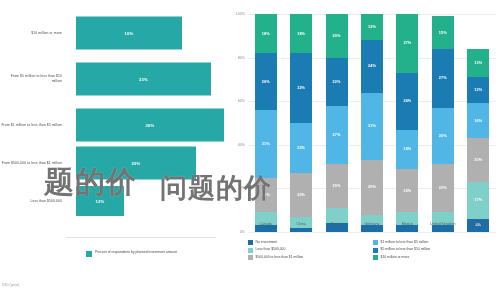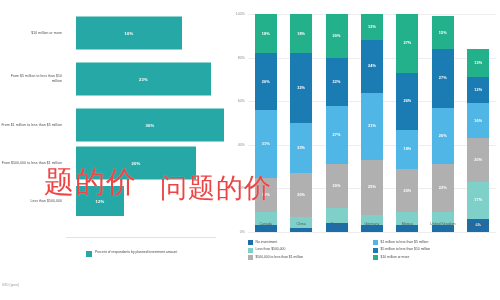--- a/index.html
+++ b/index.html
@@ -67,22 +67,22 @@
   }
   .r-leg-item{
     width:50%;display:flex;align-items:flex-start;gap:2.5px;margin-bottom:2.2px;
   }
   .r-leg-sw{width:5px;height:5px;flex:0 0 auto;margin-top:.3px;}
   .r-leg-tx{font-size:3.4px;line-height:4.4px;color:#4a4a4a;}
 
   
   .cjk-overlay{position:absolute;left:0;top:0;width:500px;height:300px;pointer-events:none;}
   .cjk-line{
-    position:absolute;color:#ef4444;font-family:"DejaVu Sans",sans-serif;
-    font-weight:normal;white-space:nowrap;
+    position:absolute;color:#737373;font-family:"DejaVu Sans",sans-serif;
+    font-weight:bold;white-space:nowrap;
     text-shadow:0 0 1px rgba(255,255,255,.5);
   }
   .cjk-1{left:44px;top:162px;font-size:30px;letter-spacing:1px;}
   .cjk-2{left:160px;top:170px;font-size:27px;letter-spacing:1px;}
   .cjk-3{left:214px;top:212px;font-size:26px;letter-spacing:1px;}
 </style>
 </head>
 <body>
 
 <div class="stage">

